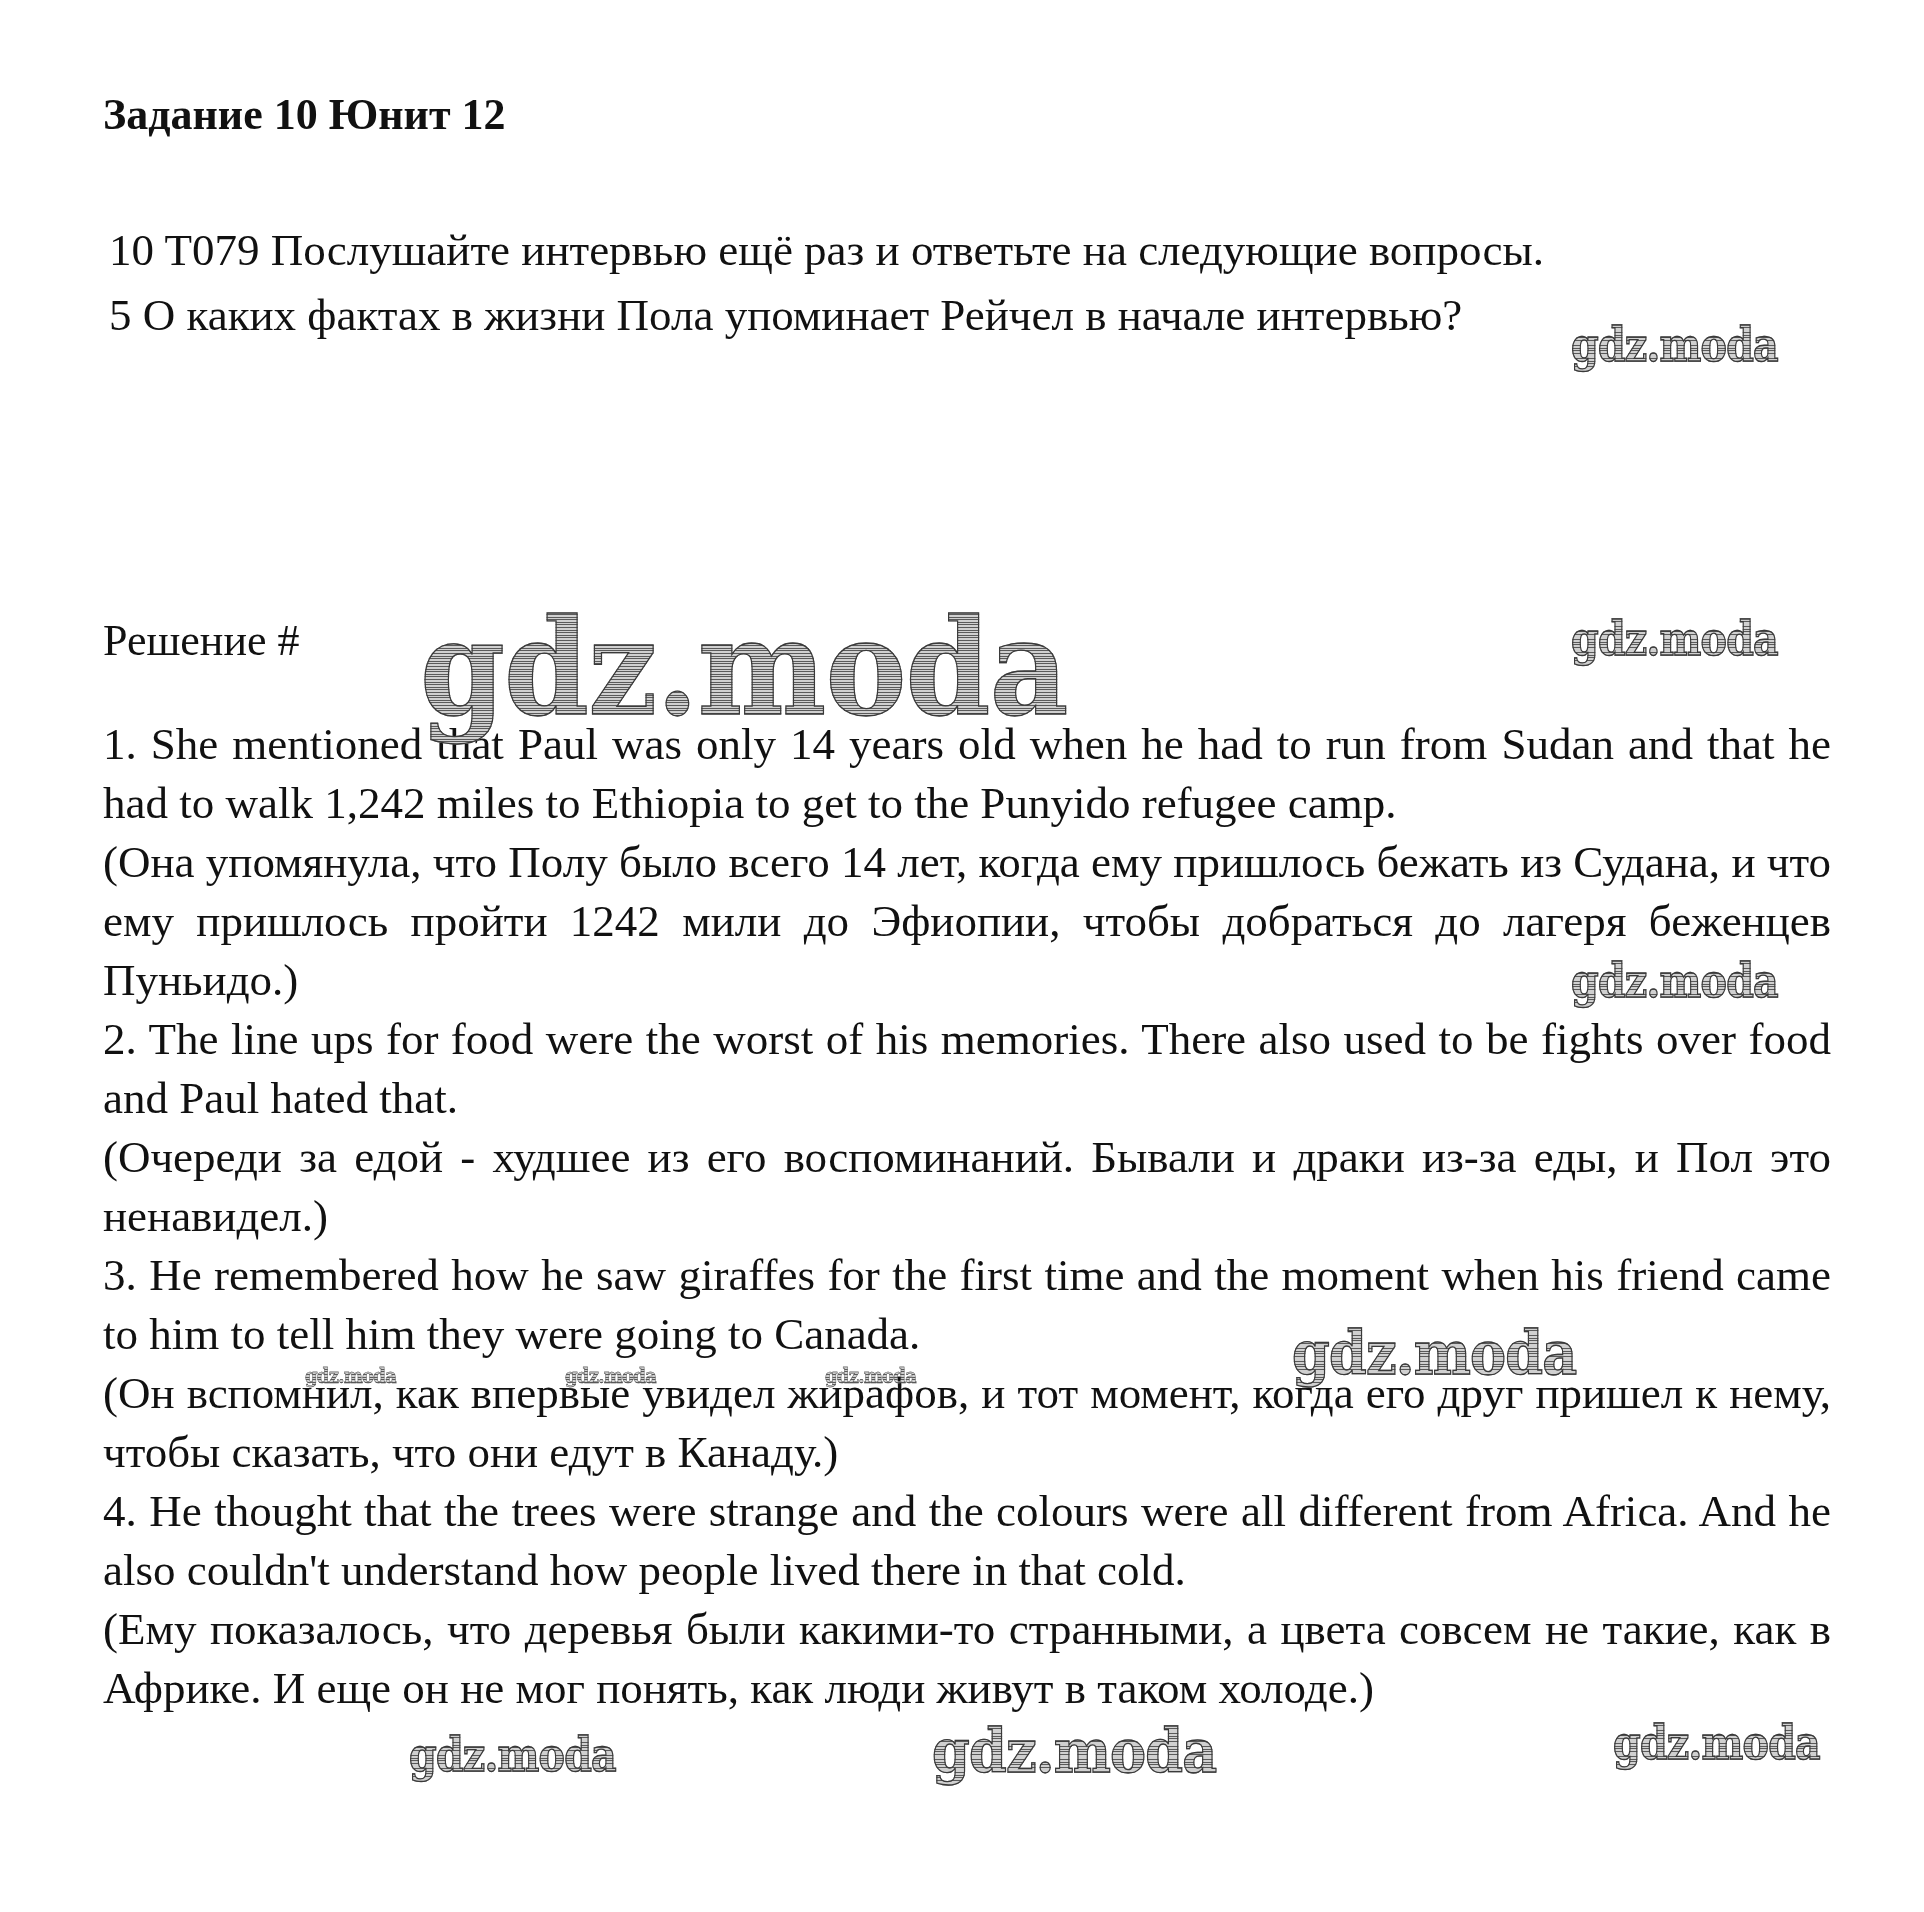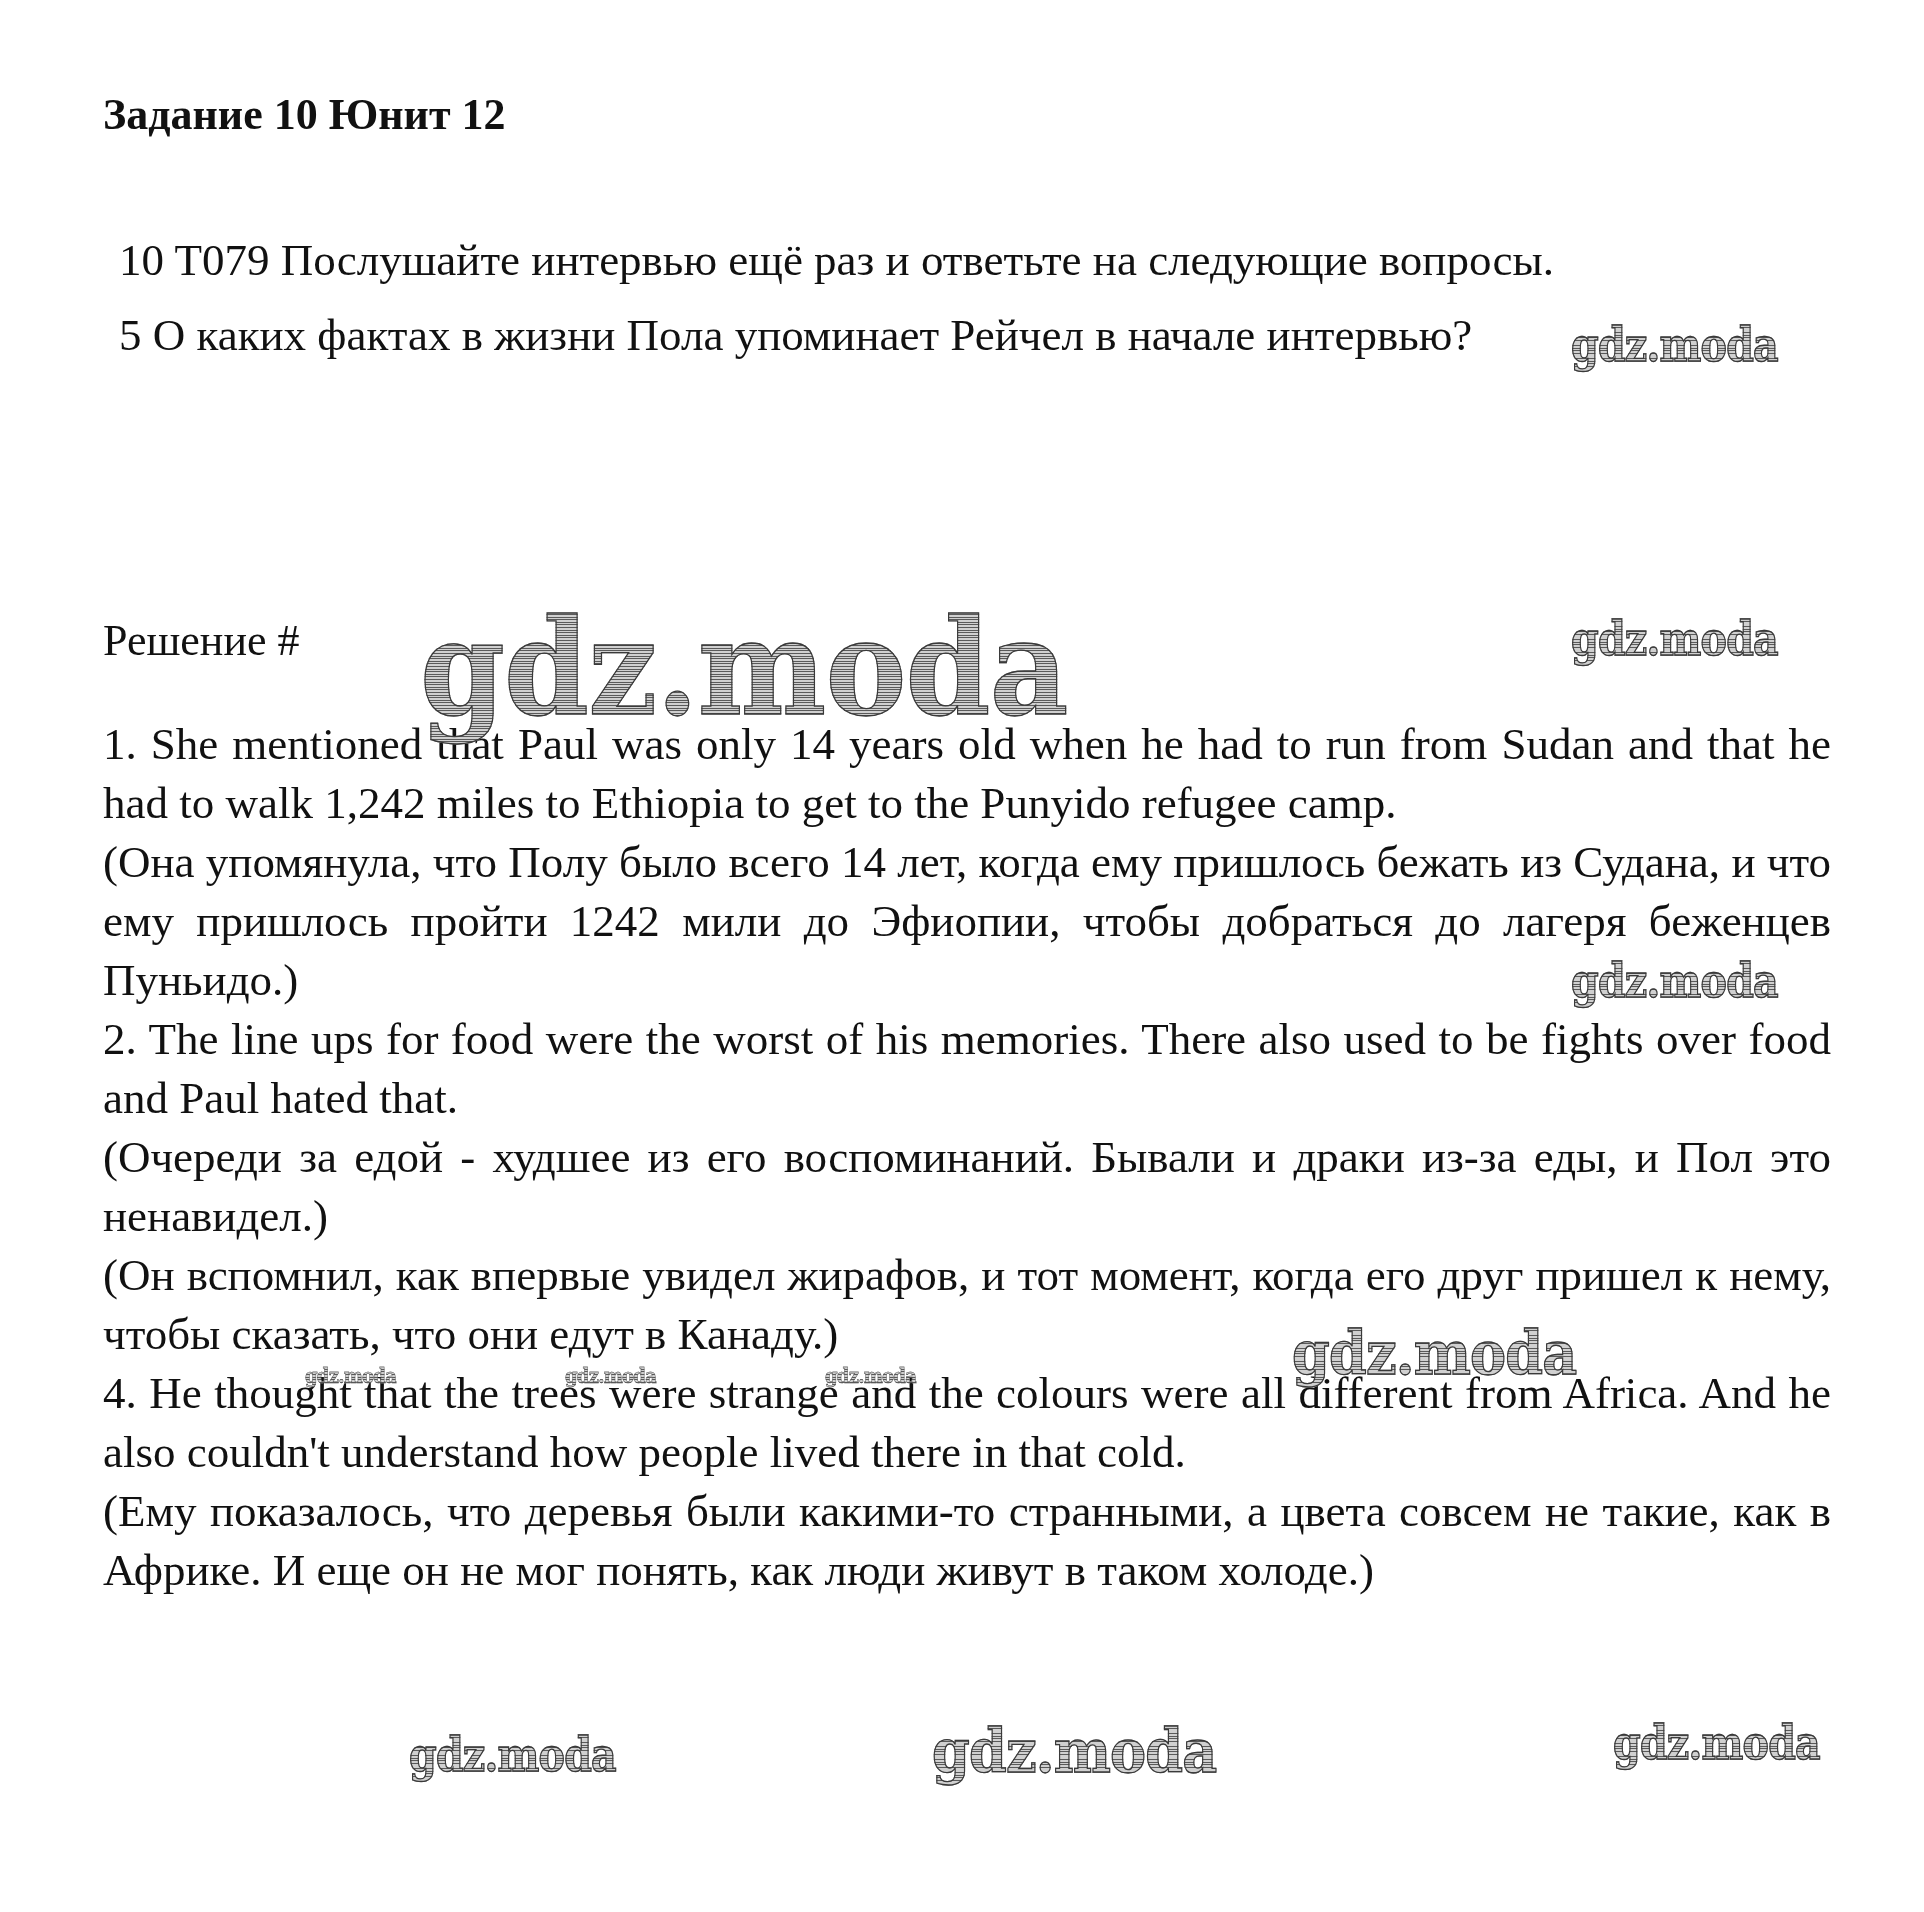--- a/index.html
+++ b/index.html
@@ -1,21 +1,21 @@
 <!DOCTYPE html>
 <html style="font-size:14px"><head>
 <meta charset="utf-8">
 <style>
   html, body { margin: 0; padding: 0; background: #ffffff; }
   body { width: 1924px; height: 1913px; position: relative; overflow: hidden;
          font-family: "Liberation Serif", "DejaVu Serif", serif; color: #111111; }
   .page { position: absolute; left: 0; top: 0; width: 1924px; height: 1345px; }
   .title { position: absolute; left: 103px; top: 88px; font-size: 44px; font-weight: bold; line-height: 53px; white-space: nowrap; }
   .task { position: absolute; left: 103px; top: 215px; width: 1729px; font-size: 45px; line-height: 59px; }
-  .task p { margin: 16px; white-space: nowrap; }
+  .task p { margin: 6px; white-space: nowrap; }
   .solution-heading { position: absolute; left: 103px; top: 614px; font-size: 44px; font-weight: normal; line-height: 53px; white-space: nowrap; }
   .answers { position: absolute; left: 103px; top: 715px; width: 1728px; font-size: 45px; line-height: 59px; }
   .answers p { margin: 0; text-align: justify; text-align-last: left; }
   .wm { position: absolute; font-family: "DejaVu Serif", serif; font-weight: bold; white-space: nowrap;
         color: #9a9a9a; -webkit-text-stroke: 1.3px #3a3a3a; letter-spacing: -0.9px;
         background-image: repeating-linear-gradient(0deg, #5a5a5a 0px, #5a5a5a 0.9px, #d0d0d0 0.9px, #d0d0d0 2.6px);
         -webkit-background-clip: text; background-clip: text; -webkit-text-fill-color: transparent; }
   .wm-xl { font-size: 132px; transform: scaleX(0.92); transform-origin: left top; }
   .wm-m { font-size: 46px; transform: scaleX(0.86); transform-origin: left top; }
   .wm-l { font-size: 60px; transform: scaleX(0.9); transform-origin: left top; }
@@ -33,20 +33,21 @@
     <p>5 О каких фактах в жизни Пола упоминает Рейчел в начале интервью?</p>
   </div>
 
   <div class="solution-heading">Решение #</div>
 
   <div class="answers">
     <p>1. She mentioned that Paul was only 14 years old when he had to run from Sudan and that he had to walk 1,242 miles to Ethiopia to get to the Punyido refugee camp.</p>
     <p>(Она упомянула, что Полу было всего 14 лет, когда ему пришлось бежать из Судана, и что ему пришлось пройти 1242 мили до Эфиопии, чтобы добраться до лагеря беженцев Пуньидо.)</p>
     <p>2. The line ups for food were the worst of his memories. There also used to be fights over food and Paul hated that.</p>
     <p>(Очереди за едой - худшее из его воспоминаний. Бывали и драки из-за еды, и Пол это ненавидел.)</p>
+    <p>3. He remembered how he saw giraffes for the first time and the moment when his friend came to him to tell him they were going to Canada.</p>
     <p>(Он вспомнил, как впервые увидел жирафов, и тот момент, когда его друг пришел к нему, чтобы сказать, что они едут в Канаду.)</p>
     <p>4. He thought that the trees were strange and the colours were all different from Africa. And he also couldn't understand how people lived there in that cold.</p>
     <p>(Ему показалось, что деревья были какими-то странными, а цвета совсем не такие, как в Африке. И еще он не мог понять, как люди живут в таком холоде.)</p>
   </div>
 
   <div class="wm wm-m" style="left:1571px; top:318px;">gdz.moda</div>
   <div class="wm wm-xl" style="left:420px; top:590px;">gdz.moda</div>
   <div class="wm wm-m" style="left:1571px; top:612px;">gdz.moda</div>
   <div class="wm wm-m" style="left:1571px; top:954px;">gdz.moda</div>
   <div class="wm wm-l" style="left:1292px; top:1318px;">gdz.moda</div>

